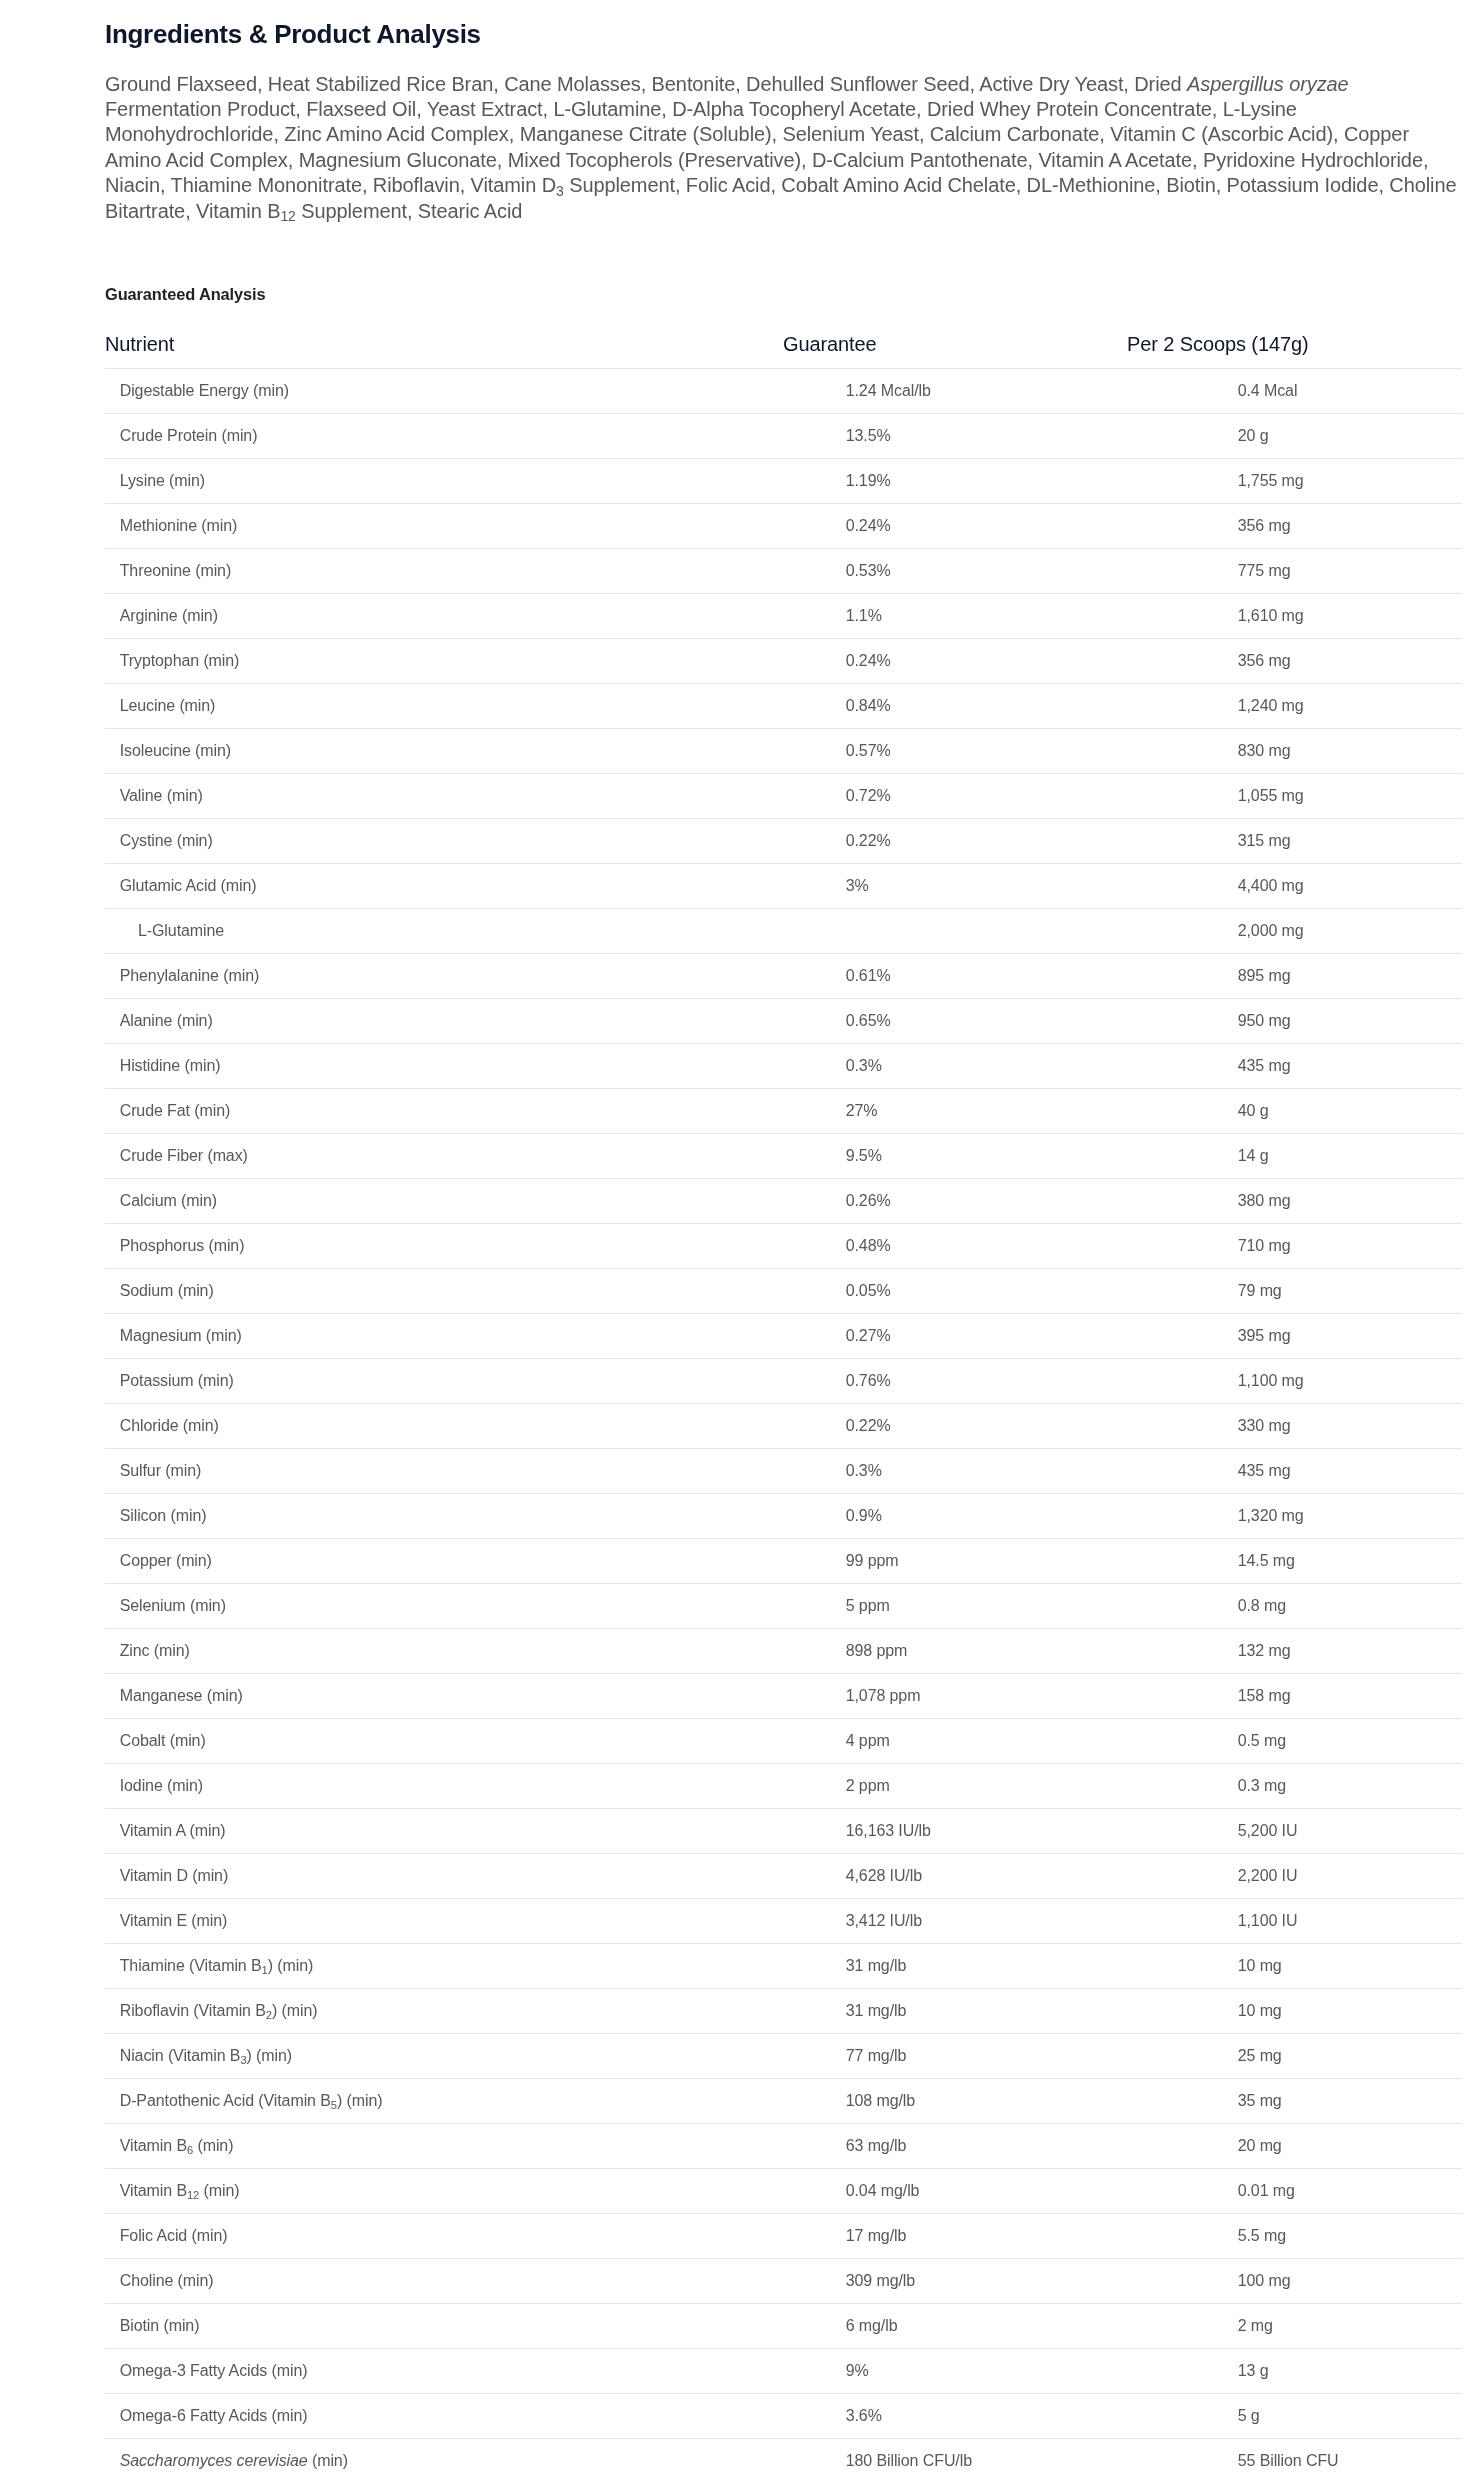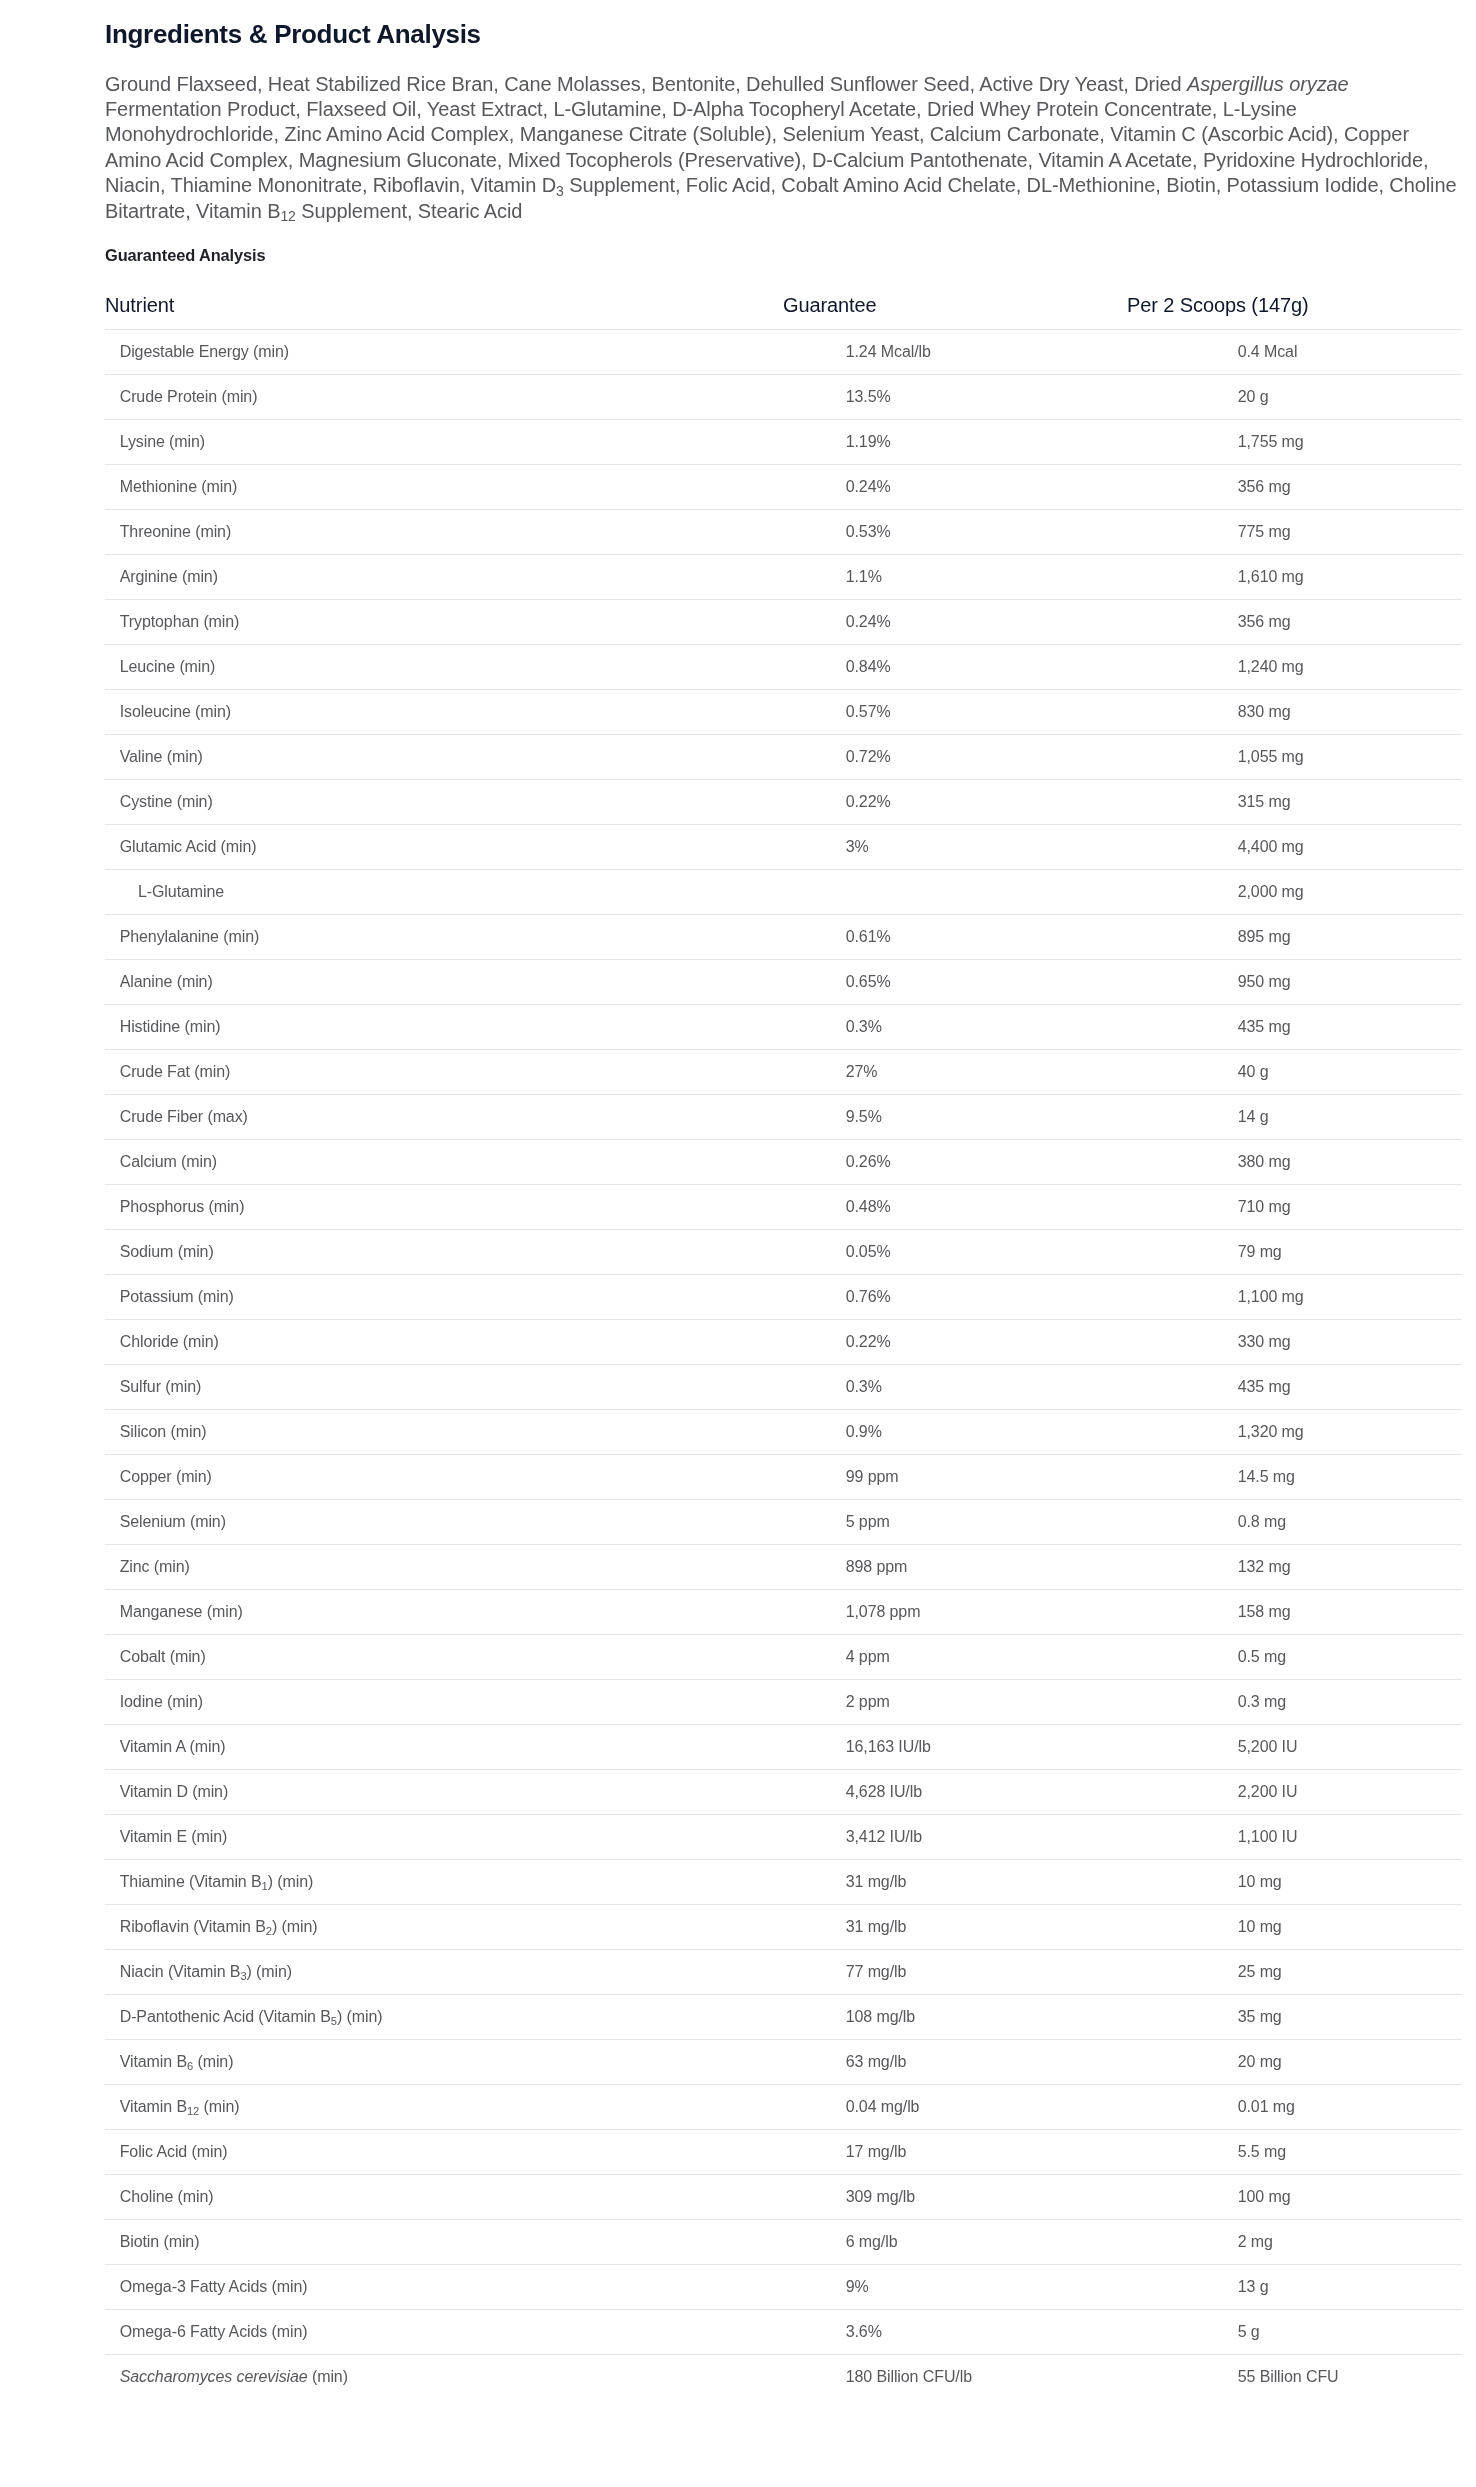--- a/index.html
+++ b/index.html
@@ -24,21 +24,21 @@
   }
   .ingredients-text {
     margin: 21.6px 0 0 0;
     font-size: 20px;
     line-height: 25.4px;
     letter-spacing: -0.1px;
     color: #57585c;
   }
   .ingredients-text i { font-style: italic; }
   .analysis-heading {
-    margin: 21px 0 0 0;
+    margin: 60px 0 0 0;
     font-size: 16.4px;
     line-height: 21px;
     font-weight: 700;
     letter-spacing: -0.1px;
     color: #1f2126;
   }
   .ga-table { margin-top: 28px; }
   .ga-header-row {
     display: grid;
     grid-template-columns: 678px 344px 1fr;
@@ -187,20 +187,25 @@
           <div><span>Phosphorus (min)</span></div>
           <div>0.48%</div>
           <div>710 mg</div>
         </div>
         <div class="ga-row">
           <div><span>Sodium (min)</span></div>
           <div>0.05%</div>
           <div>79 mg</div>
         </div>
         <div class="ga-row">
+          <div><span>Magnesium (min)</span></div>
+          <div>0.27%</div>
+          <div>395 mg</div>
+        </div>
+        <div class="ga-row">
           <div><span>Potassium (min)</span></div>
           <div>0.76%</div>
           <div>1,100 mg</div>
         </div>
         <div class="ga-row">
           <div><span>Chloride (min)</span></div>
           <div>0.22%</div>
           <div>330 mg</div>
         </div>
         <div class="ga-row">

